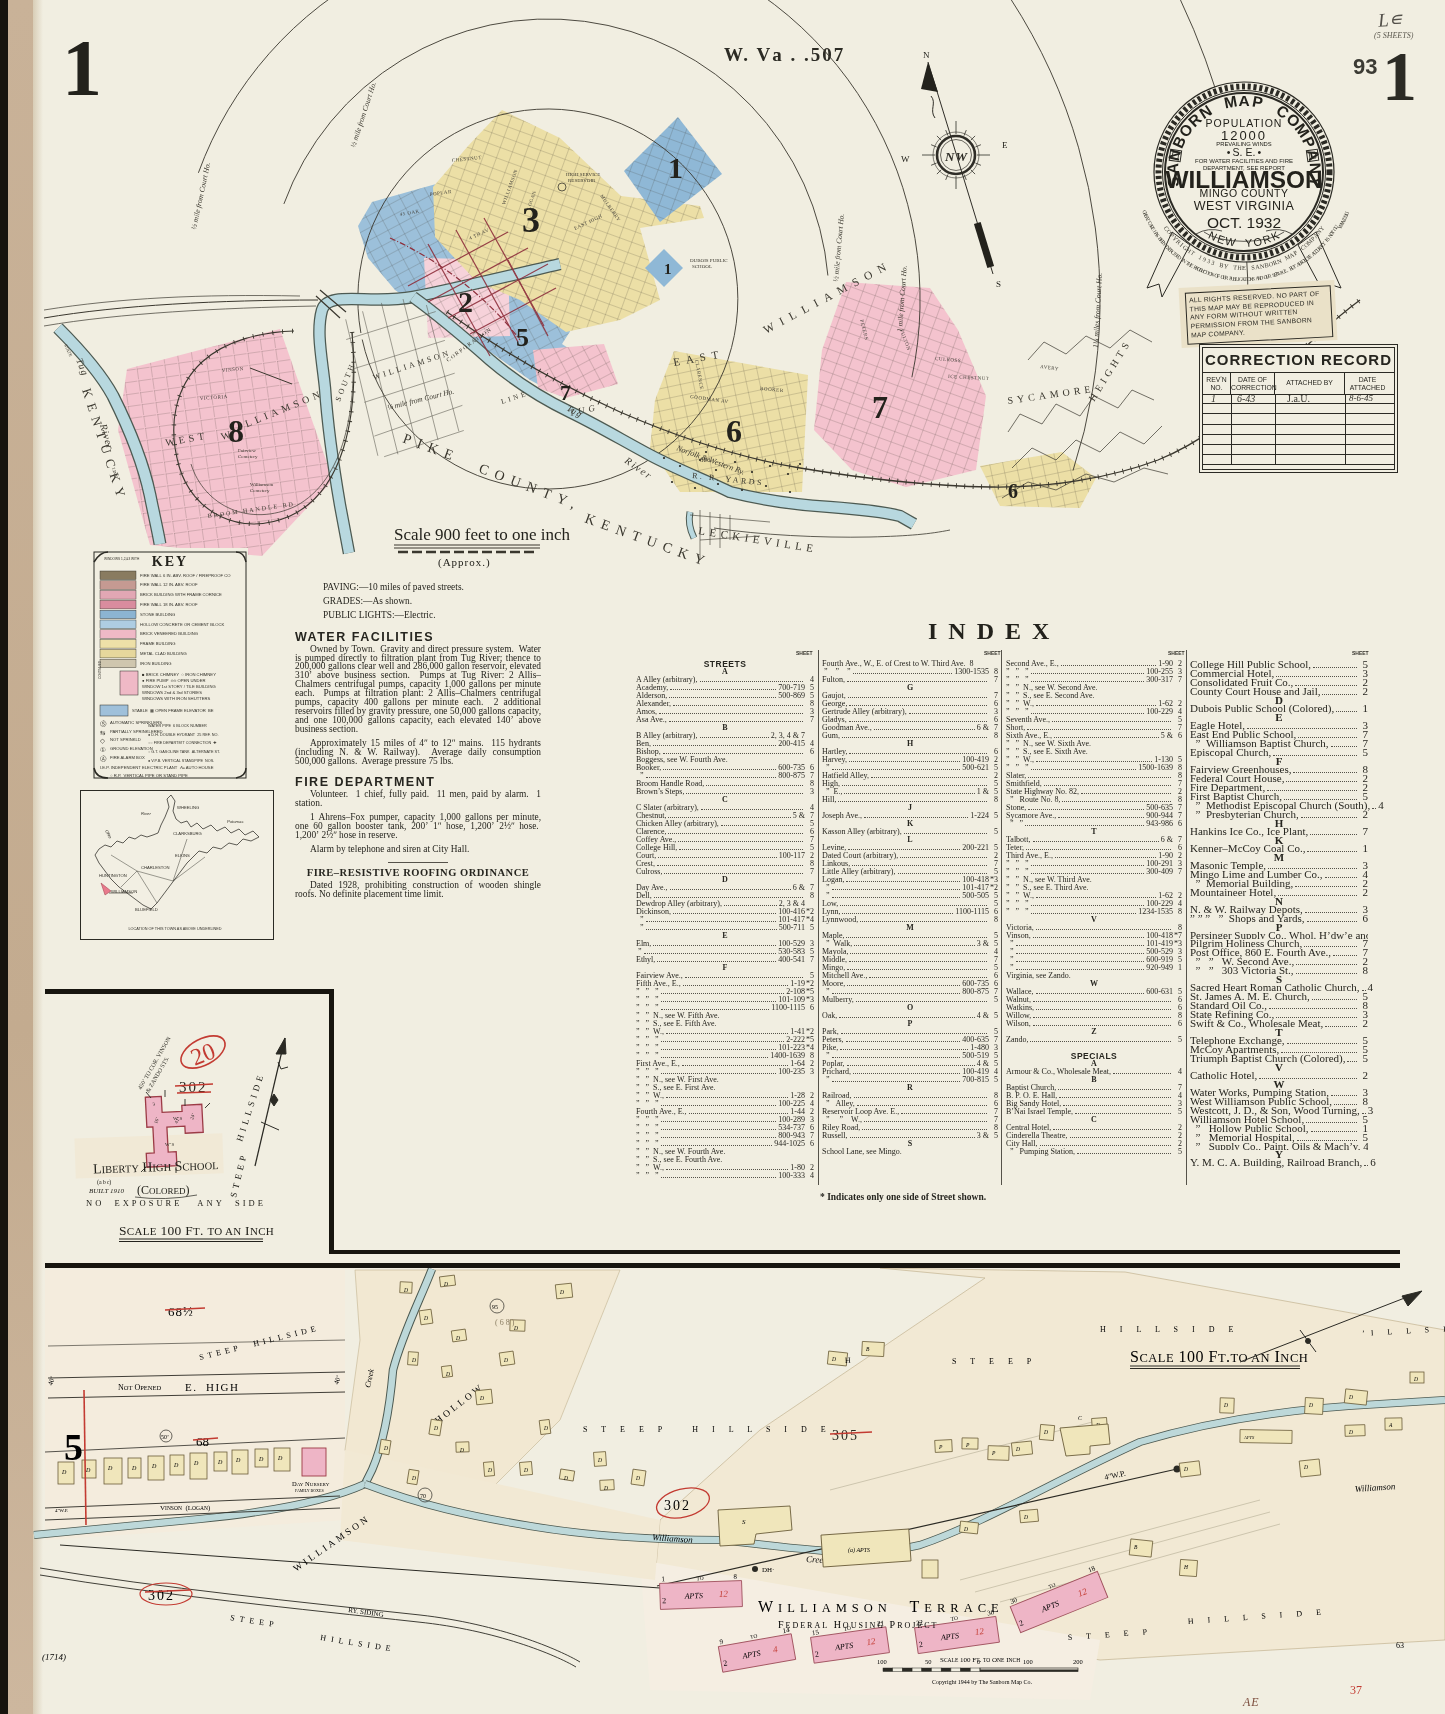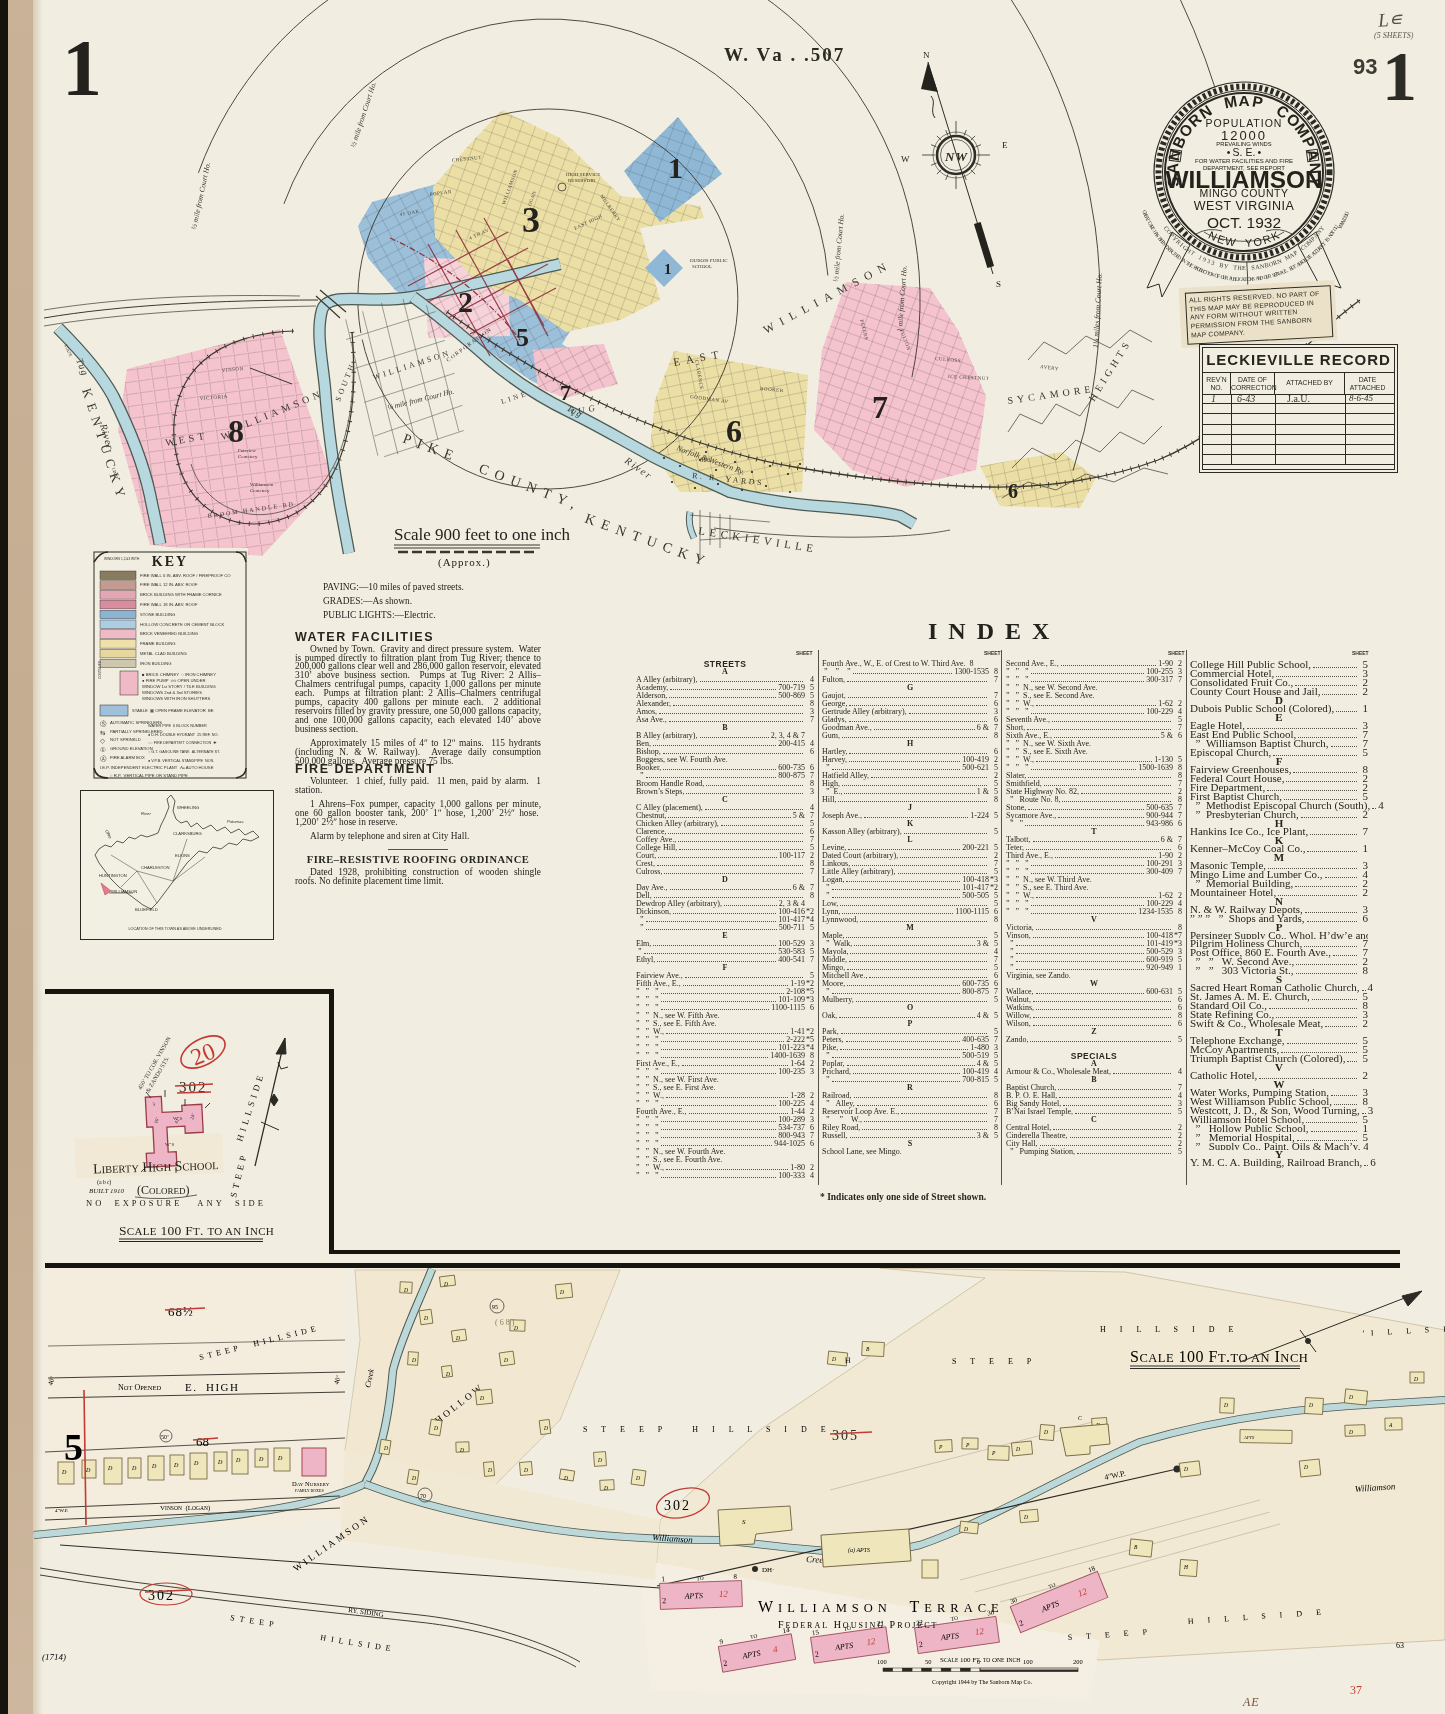--- a/index.html
+++ b/index.html
@@ -439,21 +439,21 @@
       <rect x="1307" y="150" width="11" height="11" fill="none" stroke="#2b2a24" stroke-width="1" transform="rotate(-8 1312 155)"></rect>
       <rect x="1309.5" y="152.5" width="6" height="6" fill="none" stroke="#2b2a24" stroke-width="0.8" transform="rotate(-8 1312 155)"></rect>
       <path d="M1196,234 q12,-7 26,-3 M1292,234 q-12,-7 -26,-3" fill="none" stroke="#2b2a24" stroke-width="0.8"></path>
       <path d="M1204,232 a44,16 0 0,0 80,0" fill="none" stroke="#2b2a24" stroke-width="0.75"></path>
     </svg></div>
 <div class="abs" style="left:1180px;top:284px;width:156px;height:60px;background:#eae1c8;transform:rotate(-3deg)">
     <div class="abs sans" style="left:6px;top:5px;width:138px;height:44px;border:1.3px solid #2b2a24;padding:3px 3px;font-size:6.7px;line-height:1.3;color:#2b2a24;letter-spacing:0.3px">ALL RIGHTS RESERVED. NO PART OF THIS MAP MAY BE REPRODUCED IN ANY FORM WITHOUT WRITTEN PERMISSION FROM THE SANBORN MAP COMPANY.</div>
   </div>
 <div class="abs" style="left:1199px;top:344px;width:193px;height:123px;background:#f1eee1;border:1px solid #2b2a24;padding:2px">
     <div style="border:1px solid #2b2a24;height:100%;box-sizing:border-box;position:relative">
-      <div class="abs sans" style="left:0;top:0;width:100%;height:24px;border-bottom:1px solid #2b2a24;font-size:15px;font-weight:bold;text-align:center;line-height:24px;letter-spacing:1px">LECKIEVILLE RECORD</div>
+      <div class="abs sans" style="left:0;top:0;width:100%;height:24px;border-bottom:1px solid #2b2a24;font-size:15px;font-weight:bold;text-align:center;line-height:24px;letter-spacing:1px">CORRECTION RECORD</div>
       <div class="abs sans" style="left:0;top:24px;width:100%;height:22px;border-bottom:1px solid #2b2a24;font-size:6.8px;line-height:1.15;text-align:center">
         <div class="abs" style="left:0;top:0;width:28px;height:22px;border-right:1px solid #2b2a24;padding-top:4px;box-sizing:border-box">REVʼN<br>NO.</div>
         <div class="abs" style="left:28px;top:0;width:44px;height:22px;border-right:1px solid #2b2a24;padding-top:4px;box-sizing:border-box">DATE OF<br>CORRECTION</div>
         <div class="abs" style="left:72px;top:0;width:70px;height:22px;border-right:1px solid #2b2a24;padding-top:7px;box-sizing:border-box">ATTACHED BY</div>
         <div class="abs" style="left:142px;top:0;width:45px;height:22px;padding-top:4px;box-sizing:border-box">DATE<br>ATTACHED</div>
       </div>
       <div class="abs" style="left:0;top:46.0px;width:100%;height:10.2px;border-bottom:1px solid #2b2a24;box-sizing:border-box"></div>
       <div class="abs" style="left:0;top:56.2px;width:100%;height:10.2px;border-bottom:1px solid #2b2a24;box-sizing:border-box"></div>
       <div class="abs" style="left:0;top:66.4px;width:100%;height:10.2px;border-bottom:1px solid #2b2a24;box-sizing:border-box"></div>
       <div class="abs" style="left:0;top:76.6px;width:100%;height:10.2px;border-bottom:1px solid #2b2a24;box-sizing:border-box"></div>
@@ -543,21 +543,21 @@
       <path d="M28,102 L52,102" stroke="#2b2a24" stroke-width="0.6"></path>
       <text x="94" y="139" text-anchor="middle" font-family="&quot;Liberation Sans&quot;,sans-serif" font-size="3.8" fill="#33312a">LOCATION OF THIS TOWN AS ABOVE UNDERLINED</text>
     </svg></div>
 <div class="abs" style="left:295px;top:583px;width:246px;font-size:9.4px;line-height:8.9px;color:#26251f">
     <div style="margin-left:28px">PAVING:—10 miles of paved streets.</div>
     <div style="margin-left:28px;margin-top:5px">GRADES:—As shown.</div>
     <div style="margin-left:28px;margin-top:5px">PUBLIC LIGHTS:—Electric.</div>
     <div class="sans" style="font-size:12.5px;font-weight:bold;letter-spacing:1.5px;margin-top:13px">WATER FACILITIES</div>
     <div style="text-align:justify;margin-top:3px;text-indent:15px">Owned by Town.&nbsp; Gravity and direct pressure system.&nbsp; Water is pumped directly to filtration plant from Tug River; thence to 200,000 gallons clear well and 286,000 gallon reservoir, elevated 310ʼ above business section.&nbsp; Pumps at Tug River: 2 Allis–Chalmers centrifugal pumps, capacity 1,000 gallons per minute each.&nbsp; Pumps at filtration plant: 2 Allis–Chalmers centrifugal pumps, capacity 400 gallons per minute each.&nbsp; 2 additional reservoirs filled by gravity pressure, one 50,000 gallons capacity, and one 100,000 gallons capacity, each elevated 140ʼ above business section.</div>
     <div style="text-align:justify;margin-top:5px;text-indent:15px">Approximately 15 miles of 4ʺ to 12ʺ mains.&nbsp; 115 hydrants (including N. &amp; W. Railway).&nbsp; Average daily consumption 500,000 gallons.&nbsp; Average pressure 75 lbs.</div>
-    <div class="sans" style="font-size:12.5px;font-weight:bold;letter-spacing:1.5px;">FIRE DEPARTMENT</div>
+    <div class="sans" style="font-size:12.5px;font-weight:bold;letter-spacing:1.5px;margin-top:13px">FIRE DEPARTMENT</div>
     <div style="text-align:justify;margin-top:3px;text-indent:15px">Volunteer.&nbsp; 1 chief, fully paid.&nbsp; 11 men, paid by alarm.&nbsp; 1 station.</div>
     <div style="text-align:justify;margin-top:5px;text-indent:15px">1 Ahrens–Fox pumper, capacity 1,000 gallons per minute, one 60 gallon booster tank, 200ʼ 1ʺ hose, 1,200ʼ 2½ʺ hose.&nbsp; 1,200ʼ 2½ʺ hose in reserve.</div>
     <div style="margin-top:5px;text-indent:15px">Alarm by telephone and siren at City Hall.</div>
     <div style="width:60px;border-top:1px solid #55524a;margin:8px auto 6px"></div>
     <div style="text-align:center;font-weight:bold;font-size:10.5px;letter-spacing:0.5px">FIRE–RESISTIVE ROOFING ORDINANCE</div>
     <div style="text-align:justify;margin-top:3px;text-indent:15px">Dated 1928, prohibiting construction of wooden shingle roofs. No definite placement time limit.</div>
   </div>
 <div class="abs" style="left:928px;top:618px;width:150px;font-family:'Liberation Serif',serif;font-size:24px;font-weight:bold;letter-spacing:11px;color:#23221c">INDEX</div>
 <div class="abs" style="left:818px;top:650px;width:1px;height:535px;background:#55524a"></div>
 <div class="abs" style="left:1001px;top:650px;width:1px;height:535px;background:#55524a"></div>
@@ -637,21 +637,21 @@
       <span class="lead"></span>
       <span class="sh">8</span>
     </div>
     <div class="row">
       <span style="white-space:nowrap">Brown’s Steps,</span>
       <span class="lead"></span>
       <span class="sh">3</span>
     </div>
     <div style="text-align:center;font-weight:bold">C</div>
     <div class="row">
-      <span style="white-space:nowrap">C Alley (placement),</span>
+      <span style="white-space:nowrap">C Slater (arbitrary),</span>
       <span class="lead"></span>
       <span class="sh">4</span>
     </div>
     <div class="row">
       <span style="white-space:nowrap">Chestnut,</span>
       <span class="lead"></span>
       <span class="rg">5 &amp;</span>
       <span class="sh">7</span>
     </div>
     <div class="row">

